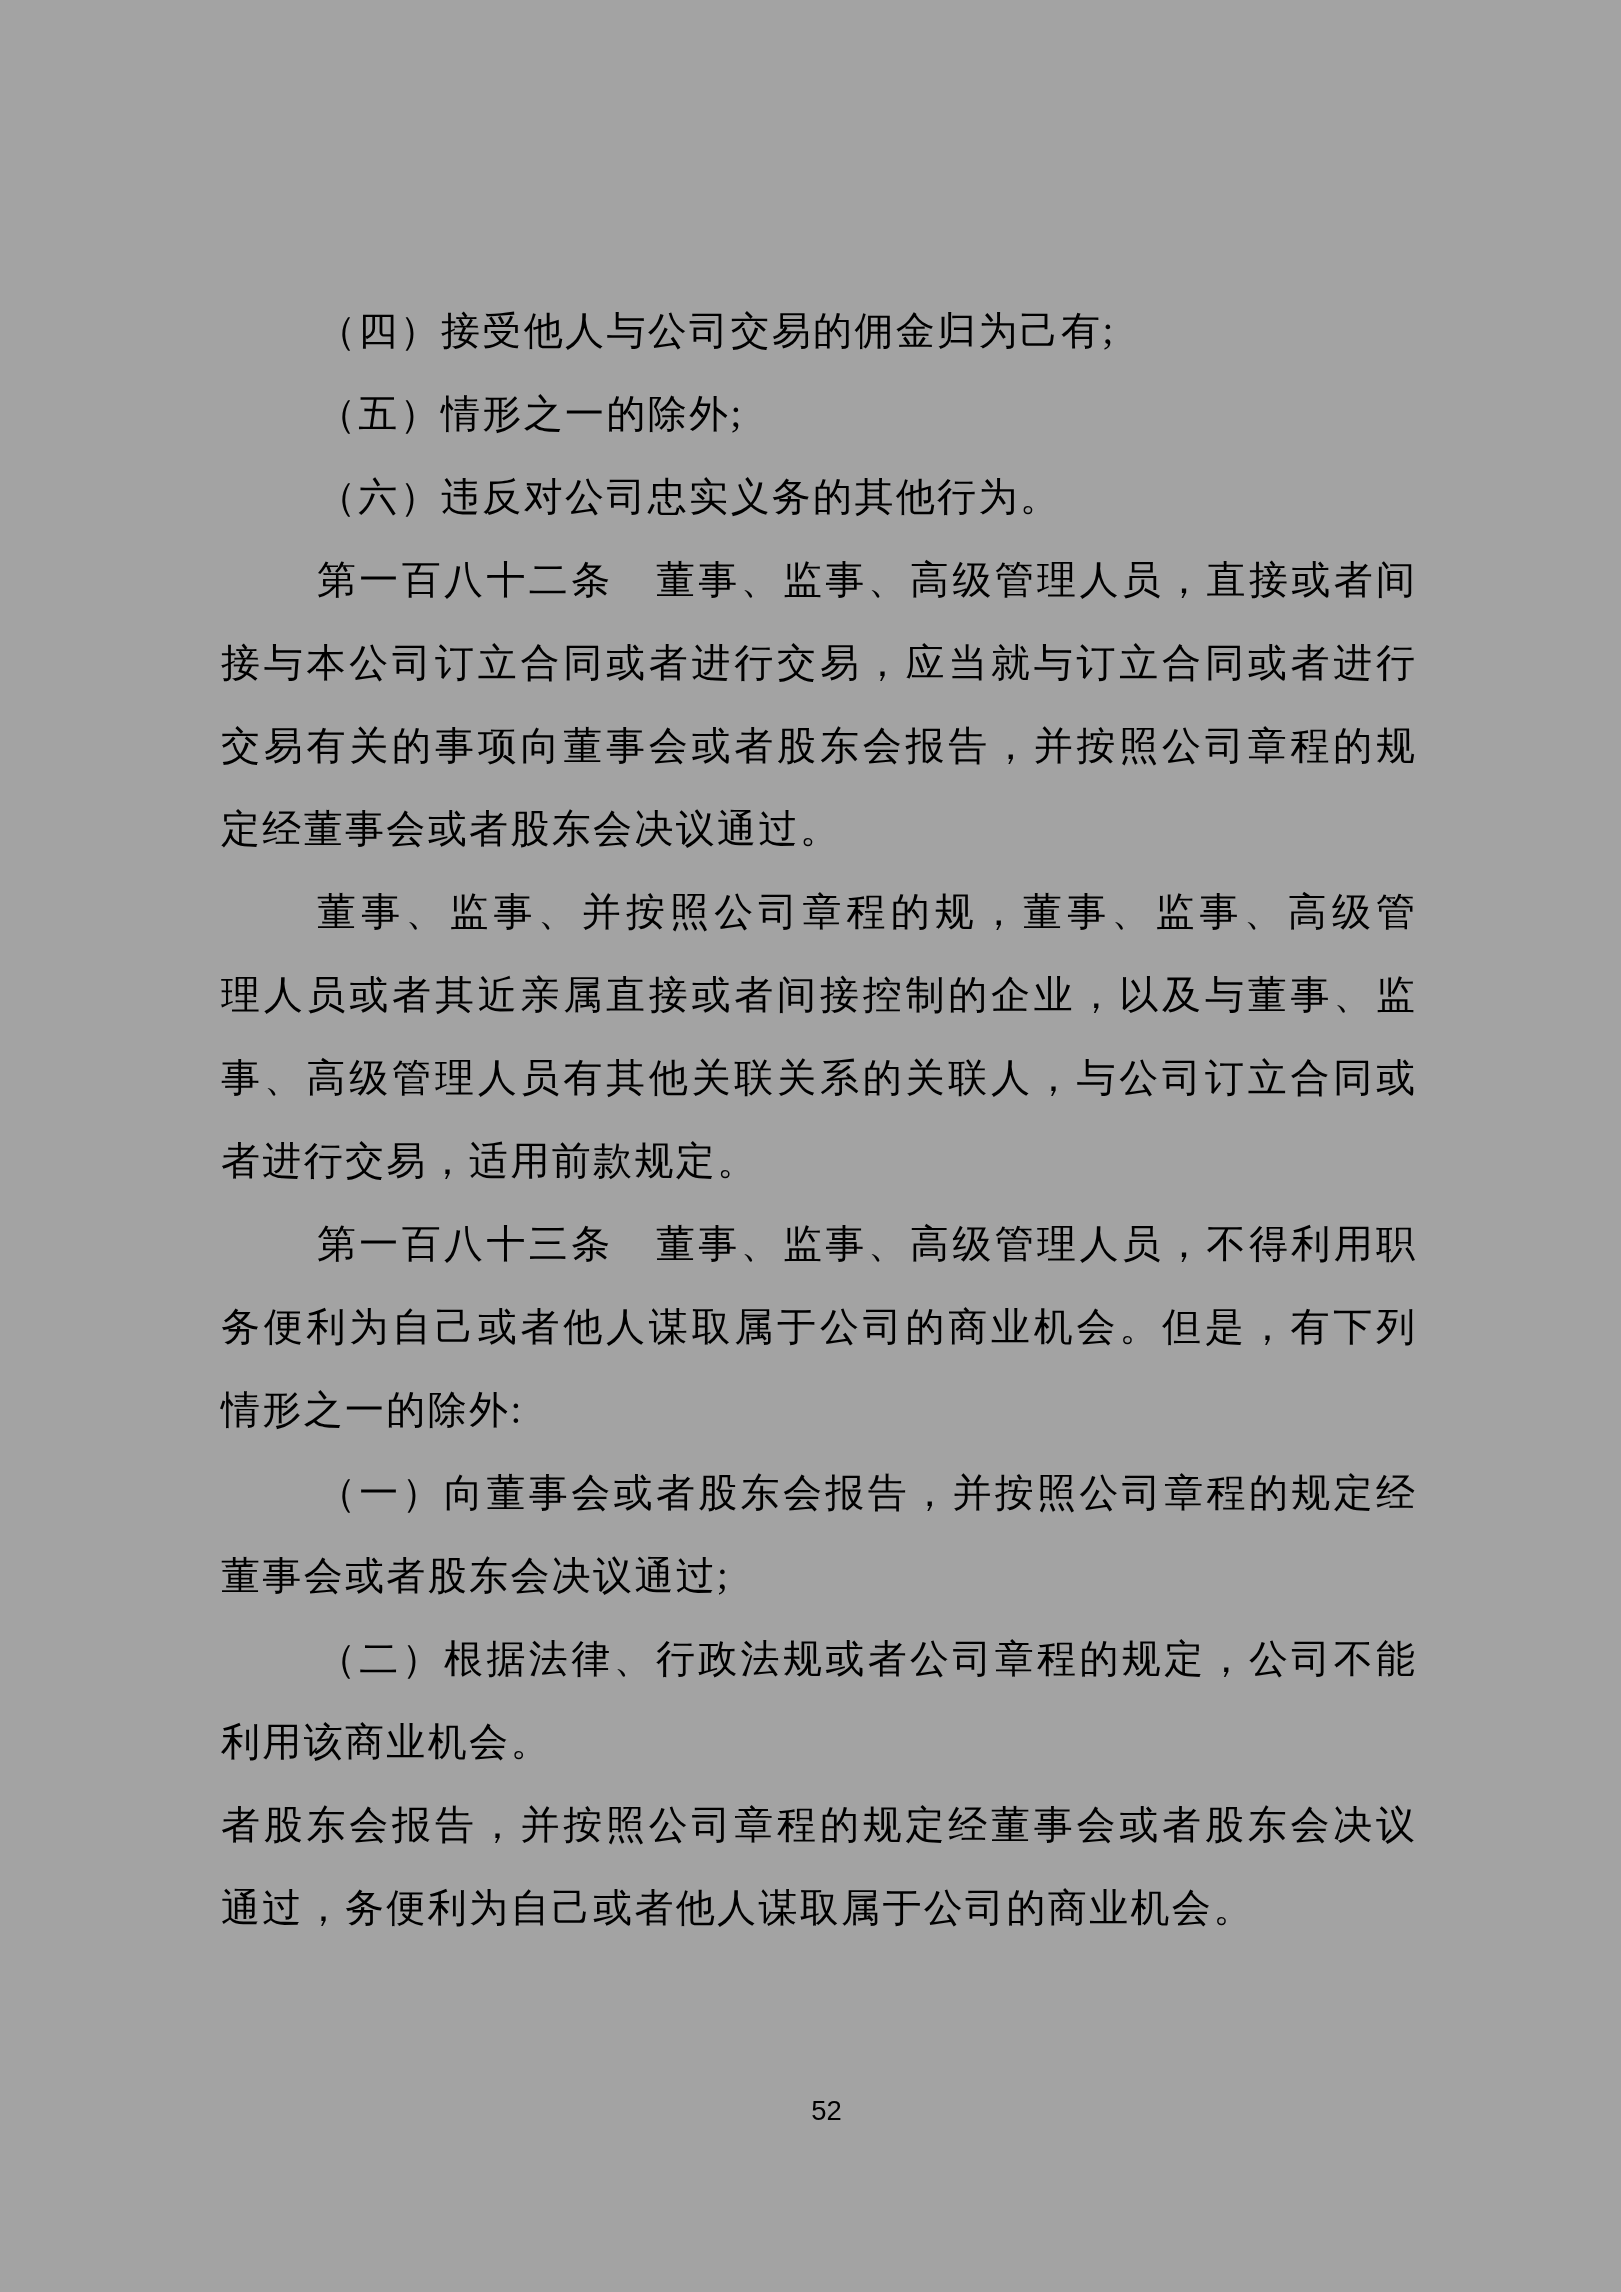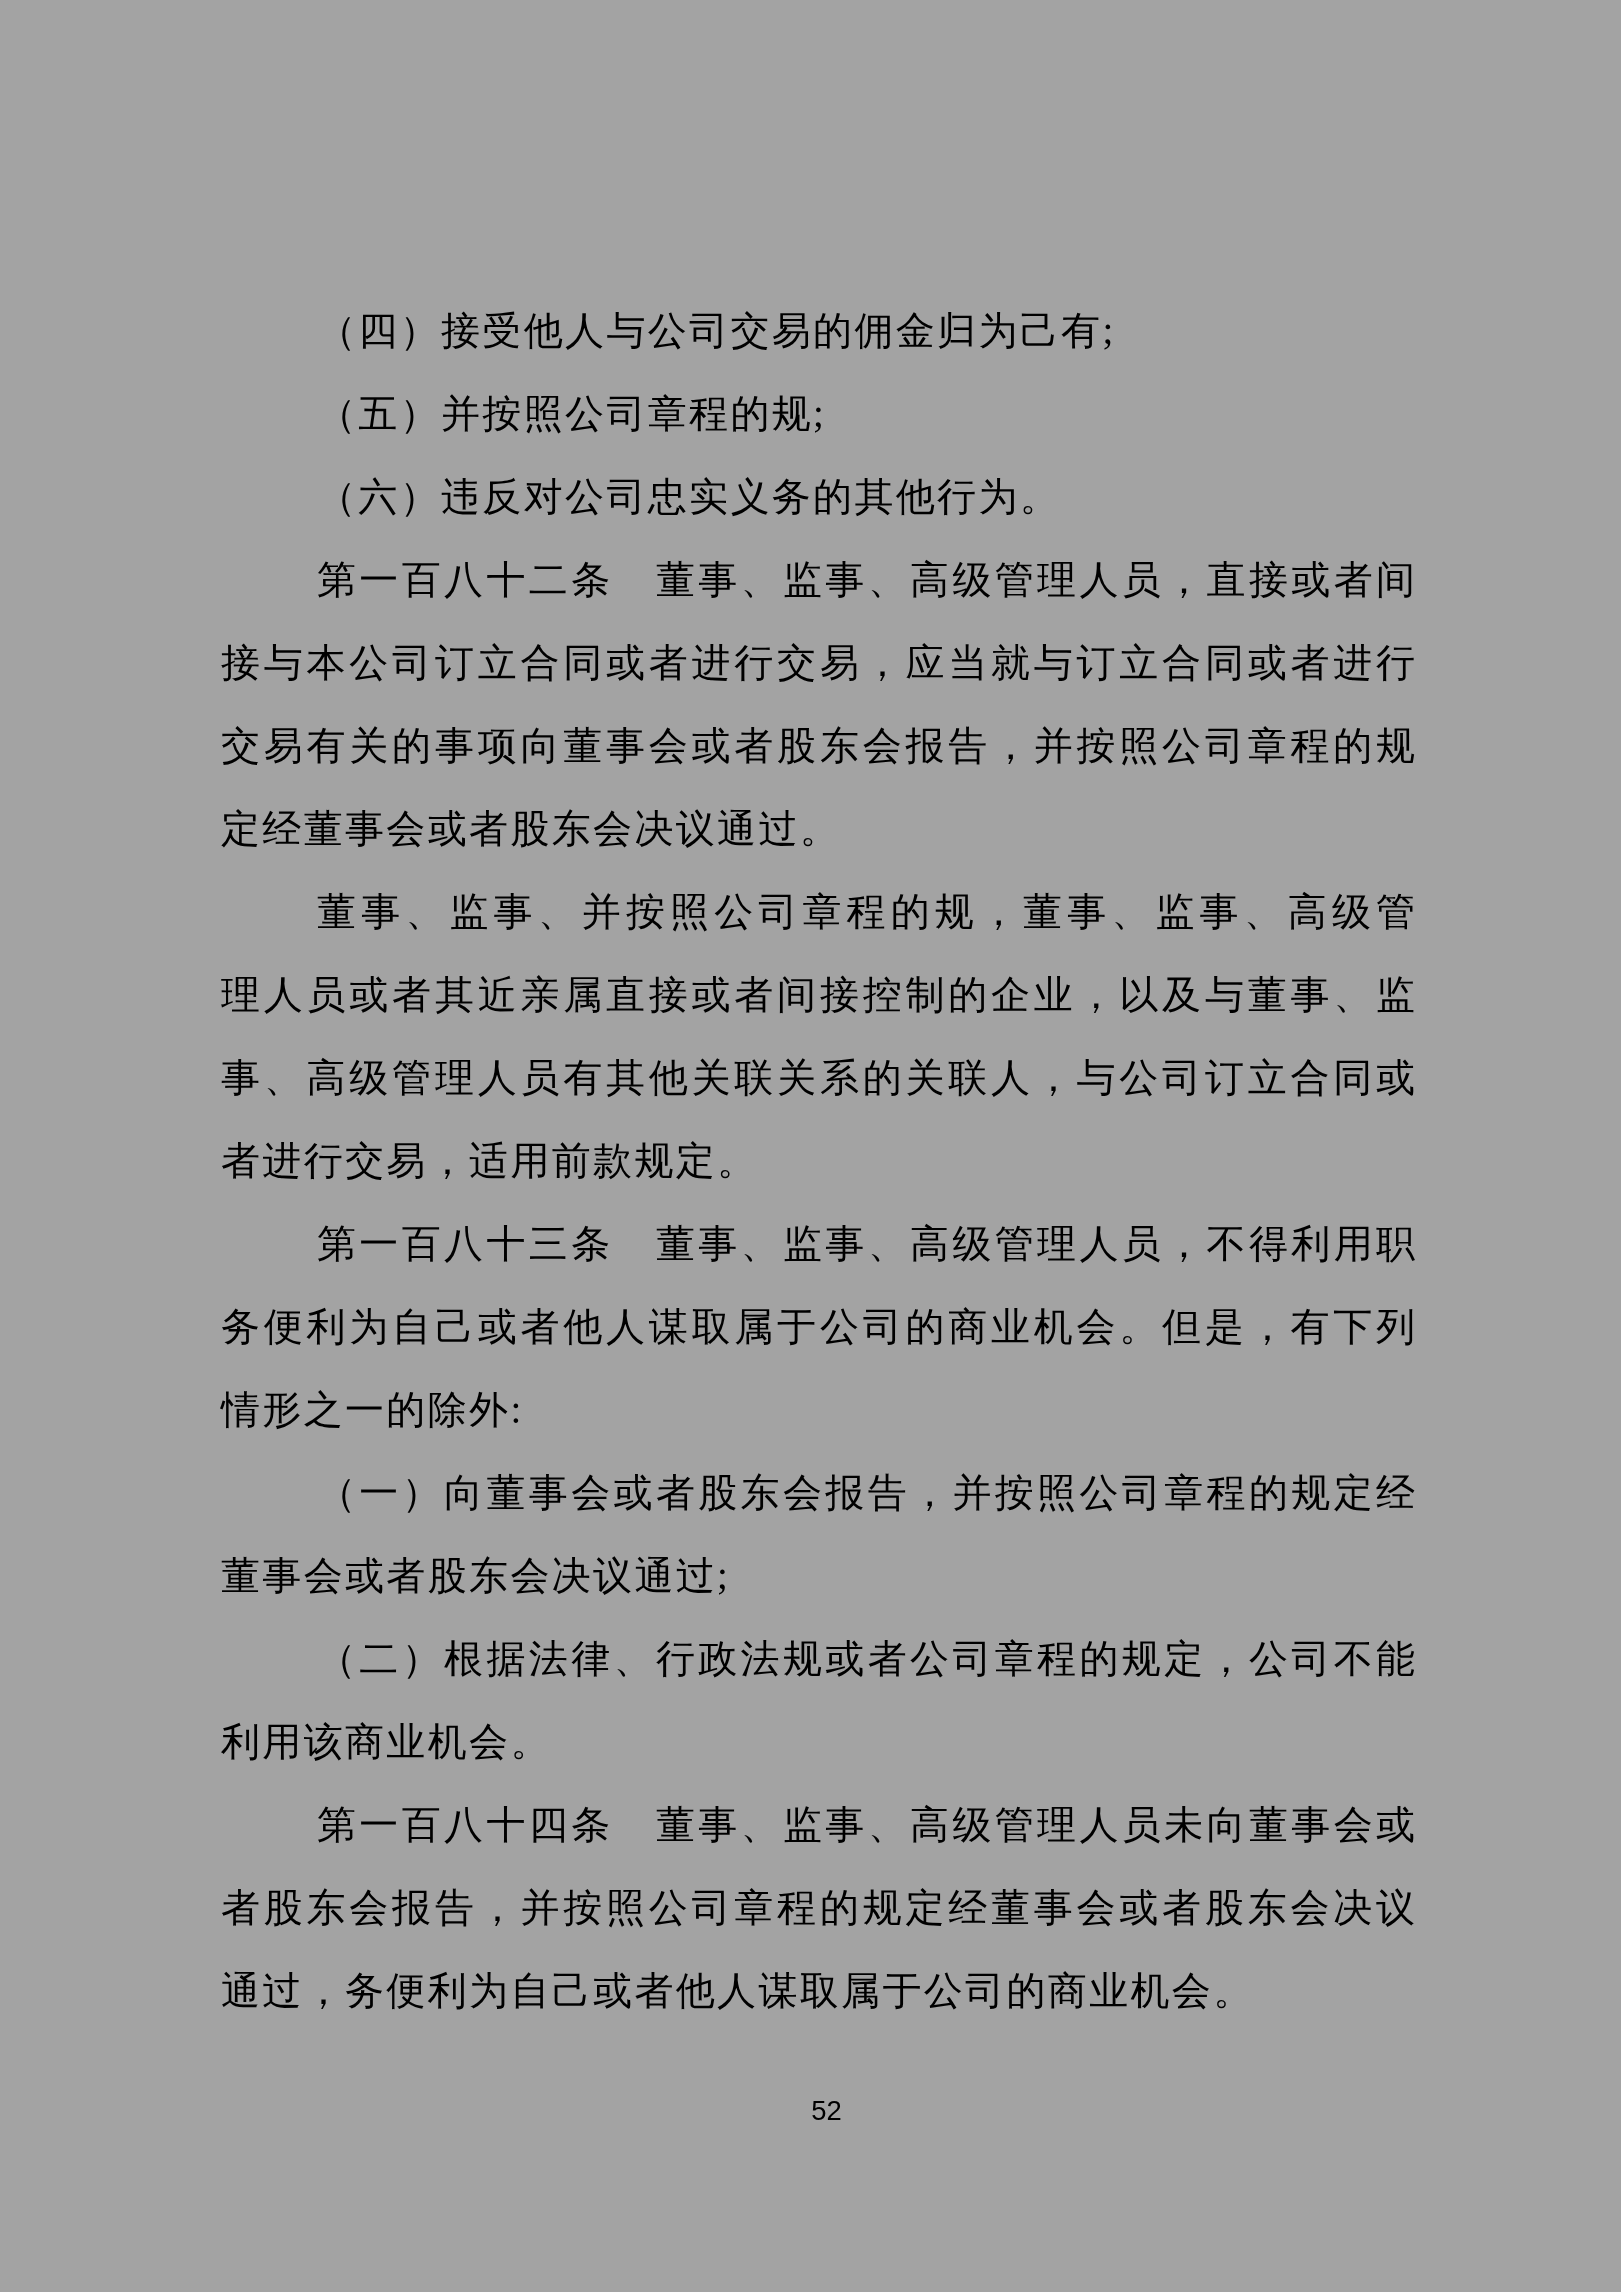--- a/index.html
+++ b/index.html
@@ -56,21 +56,21 @@
 </style>
 </head>
 <body>
 
 <div class="page">
   <div class="doc-body">
       <div class="paragraph">
         <div class="line indent">（四）接受他人与公司交易的佣金归为己有;</div>
       </div>
       <div class="paragraph">
-        <div class="line indent">（五）并按照公司章程的规;</div>
+        <div class="line indent">（五）情形之一的除外;</div>
       </div>
       <div class="paragraph">
         <div class="line indent">（六）违反对公司忠实义务的其他行为。</div>
       </div>
       <div class="paragraph">
         <div class="line indent fill">第一百八十二条　董事、监事、高级管理人员，直接或者间</div>
         <div class="line fill">接与本公司订立合同或者进行交易，应当就与订立合同或者进行</div>
         <div class="line fill">交易有关的事项向董事会或者股东会报告，并按照公司章程的规</div>
         <div class="line">定经董事会或者股东会决议通过。</div>
       </div>
@@ -87,20 +87,19 @@
       </div>
       <div class="paragraph">
         <div class="line indent fill">（一）向董事会或者股东会报告，并按照公司章程的规定经</div>
         <div class="line">董事会或者股东会决议通过;</div>
       </div>
       <div class="paragraph">
         <div class="line indent fill">（二）根据法律、行政法规或者公司章程的规定，公司不能</div>
         <div class="line">利用该商业机会。</div>
       </div>
       <div class="paragraph">
-        <div class="line indent fill">第一百八十四条　董事、监事、高级管理人员未向董事会或</div>
         <div class="line fill">者股东会报告，并按照公司章程的规定经董事会或者股东会决议</div>
         <div class="line">通过，务便利为自己或者他人谋取属于公司的商业机会。</div>
       </div>
     </div>
   <div class="page-number">52</div>
 </div>
 
 
 </body></html>

